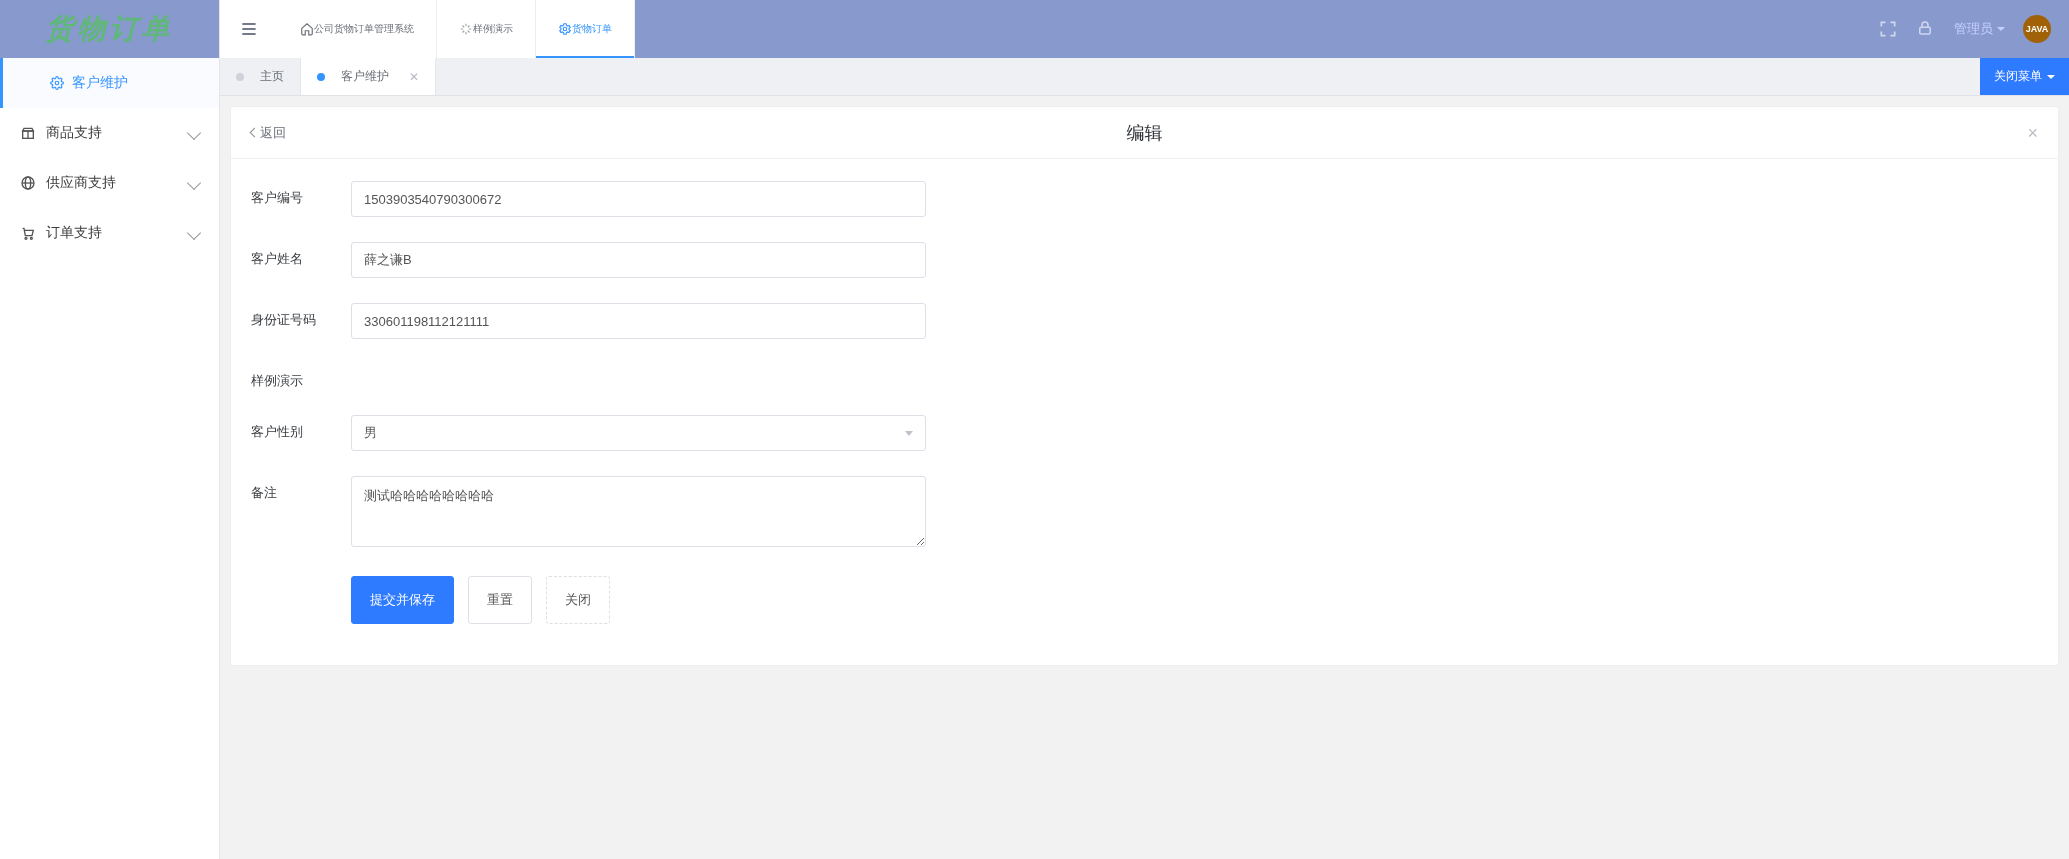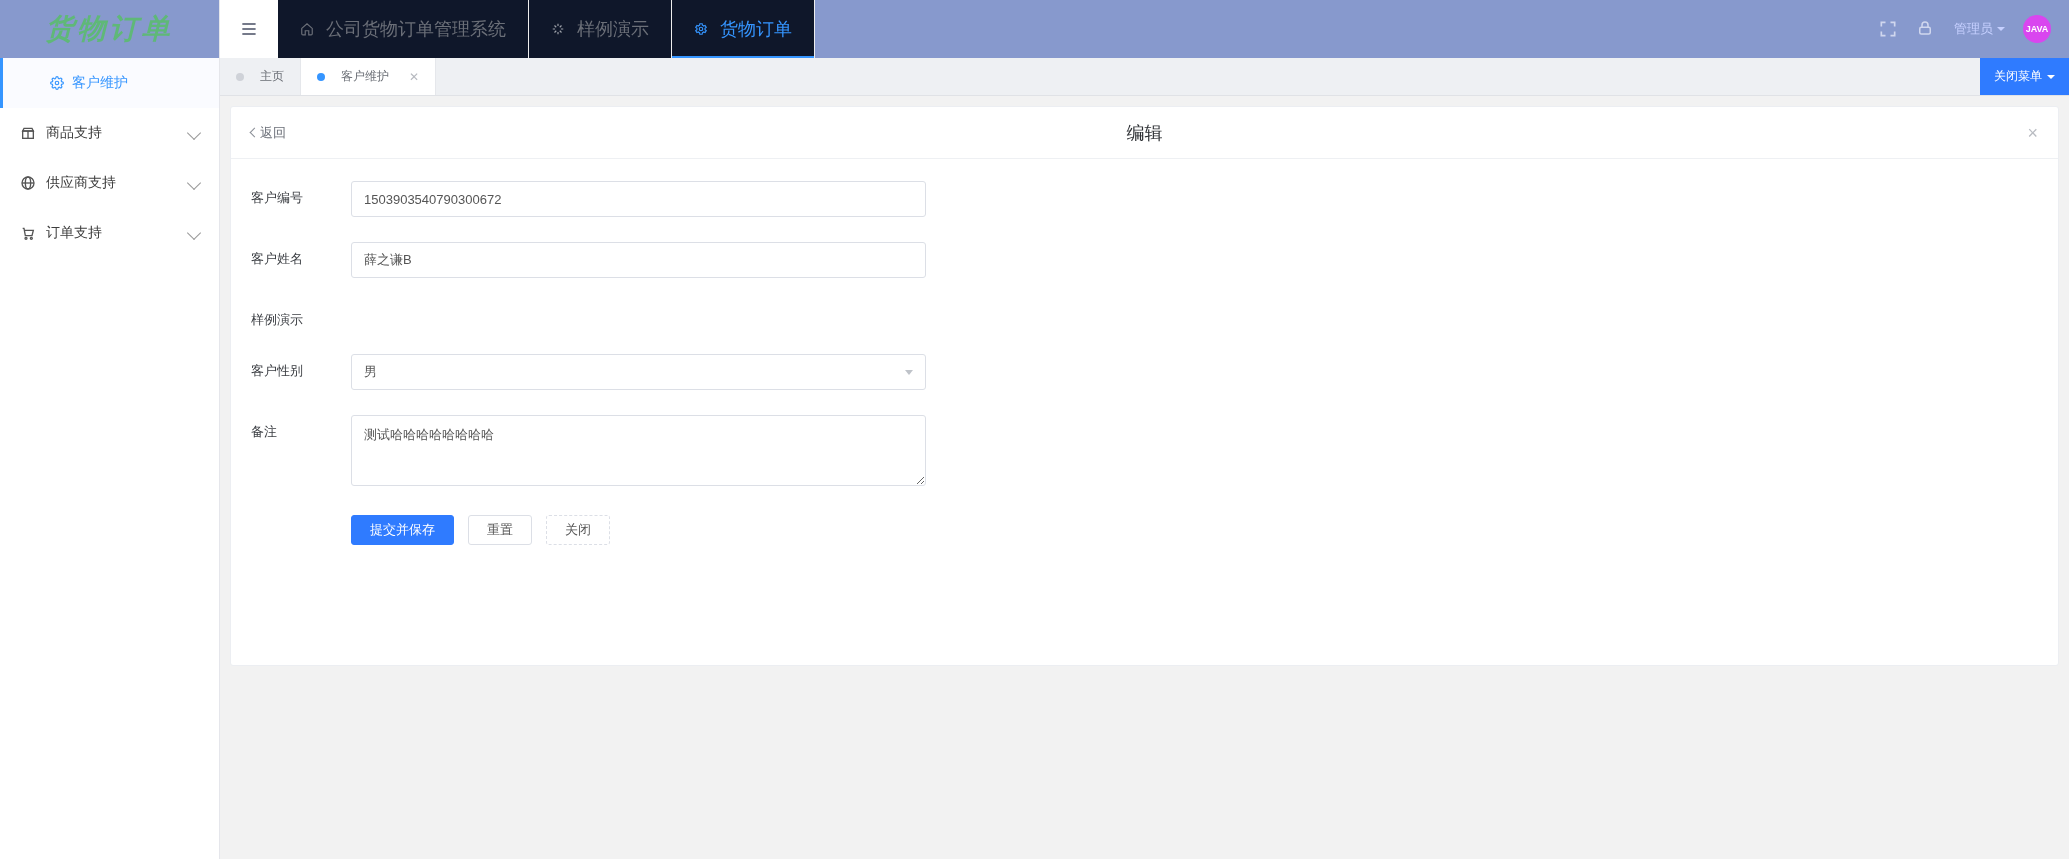--- a/index.html
+++ b/index.html
@@ -32,28 +32,28 @@
   .submenu .sub-item.active{color:var(--accent-blue);background:#fafbff;border-left:3px solid var(--accent-blue);padding-left:47px;}
 
   
   .main{flex:1;display:flex;flex-direction:column;min-width:0;}
 
   
   .topbar{height:58px;background:var(--brand-blue);display:flex;align-items:stretch;color:#fff;position:relative;}
   .hamburger{width:58px;display:flex;align-items:center;justify-content:center;cursor:pointer;}
   .hamburger svg{width:20px;height:20px;stroke:#5a5f73;}
   .topnav{display:flex;}
-  .topnav .nav-item{display:flex;align-items:center;padding:0 22px;font-size:18px;color:#6b6f78;gap:12px;background:#0f172a;border-right:1px solid #eee;cursor:pointer;position:relative;}
+  .topnav .nav-item{display:flex;align-items:center;padding:0 22px;font-size:10px;color:#6b6f78;gap:0;background:#ffffff;border-right:1px solid #eee;cursor:pointer;position:relative;}
   .topnav .nav-item.system{font-weight:500;}
   .topnav .nav-item.active{color:var(--accent-blue);}
   .topnav .nav-item.active::after{content:"";position:absolute;left:0;right:0;bottom:0;height:2px;background:var(--accent-blue);}
   .top-right{margin-left:auto;display:flex;align-items:center;gap:18px;padding-right:18px;}
   .top-right .ico-btn{width:20px;height:20px;cursor:pointer;opacity:.9;}
   .top-right .user{color:#dfe5ff;font-size:13px;display:flex;align-items:center;gap:4px;cursor:pointer;}
-  .top-right .avatar{width:28px;height:28px;border-radius:50%;background:#d946ef;display:flex;align-items:center;justify-content:center;font-size:9px;font-weight:700;color:#fff;}
+  .top-right .avatar{width:28px;height:28px;border-radius:50%;background:#a16207;display:flex;align-items:center;justify-content:center;font-size:9px;font-weight:700;color:#fff;}
 
   
   .tabstrip{height:38px;background:#eef0f3;border-bottom:1px solid #e0e2e6;display:flex;align-items:stretch;font-size:12px;position:relative;}
   .tab{display:flex;align-items:center;gap:16px;padding:0 16px;border-right:1px solid #e5e7eb;color:#6a6e75;cursor:pointer;}
   .tab .dot{width:8px;height:8px;border-radius:50%;background:#cfd2d8;}
   .tab.active{background:#fff;}
   .tab.active .dot{background:var(--accent-blue);}
   .tab .close{font-size:12px;color:#b6b9bf;margin-left:4px;}
   .tabstrip .close-menu{position:absolute;right:0;top:0;height:100%;display:flex;align-items:center;background:var(--btn-blue);color:#fff;padding:0 14px;font-size:12px;border:none;cursor:pointer;gap:5px;}
   .tabstrip .close-menu .caret{width:0;height:0;border-left:4px solid transparent;border-right:4px solid transparent;border-top:4px solid #fff;}
@@ -71,21 +71,21 @@
   .form-row{display:flex;align-items:flex-start;margin-bottom:25px;}
   .form-label{width:100px;flex:0 0 100px;font-size:13px;color:#3a3d42;padding-top:8px;}
   .form-control{width:575px;}
   .form-control input,
   .form-control textarea,
   .form-control .select{width:100%;height:36px;border:1px solid var(--border);border-radius:3px;padding:0 12px;font-size:13px;color:#555;background:#fff;}
   .form-control textarea{height:71px;padding:9px 12px;resize:vertical;line-height:1.5;}
   .select{display:flex;align-items:center;justify-content:space-between;cursor:pointer;}
   .select .caret{width:0;height:0;border-left:4px solid transparent;border-right:4px solid transparent;border-top:5px solid #bfc3c9;}
   .form-actions{padding-left:100px;display:flex;gap:14px;}
-  .btn{height:30px;padding:0 18px;border-radius:3px;font-size:13px;cursor:pointer;display:inline-flex;align-items:center;border:1px solid var(--border);background:#fff;color:#555;}
+  .btn{height:48px;padding:0 18px;border-radius:3px;font-size:13px;cursor:pointer;display:inline-flex;align-items:center;border:1px solid var(--border);background:#fff;color:#555;}
   .btn.primary{background:var(--btn-blue);border-color:var(--btn-blue);color:#fff;}
   .btn.dashed{border-style:dashed;}
 
   svg{display:block;}
 </style>
 </head>
 <body>
 
 <aside class="sidebar">
   <div class="logo">
@@ -245,20 +245,26 @@
           </div>
         </div>
 
         <div class="form-row">
           <label class="form-label">客户姓名</label>
           <div class="form-control">
             <input type="text" value="薛之谦B" style="">
           </div>
         </div>
 
+        <div class="form-row">
+          <label class="form-label">身份证号码</label>
+          <div class="form-control">
+            <input type="text" value="330601198112121111" style="">
+          </div>
+        </div>
 
         <div class="form-row">
           <label class="form-label">样例演示</label>
         </div>
 
         <div class="form-row">
           <label class="form-label">客户性别</label>
           <div class="form-control">
             <div class="select">
               <span>男</span>

